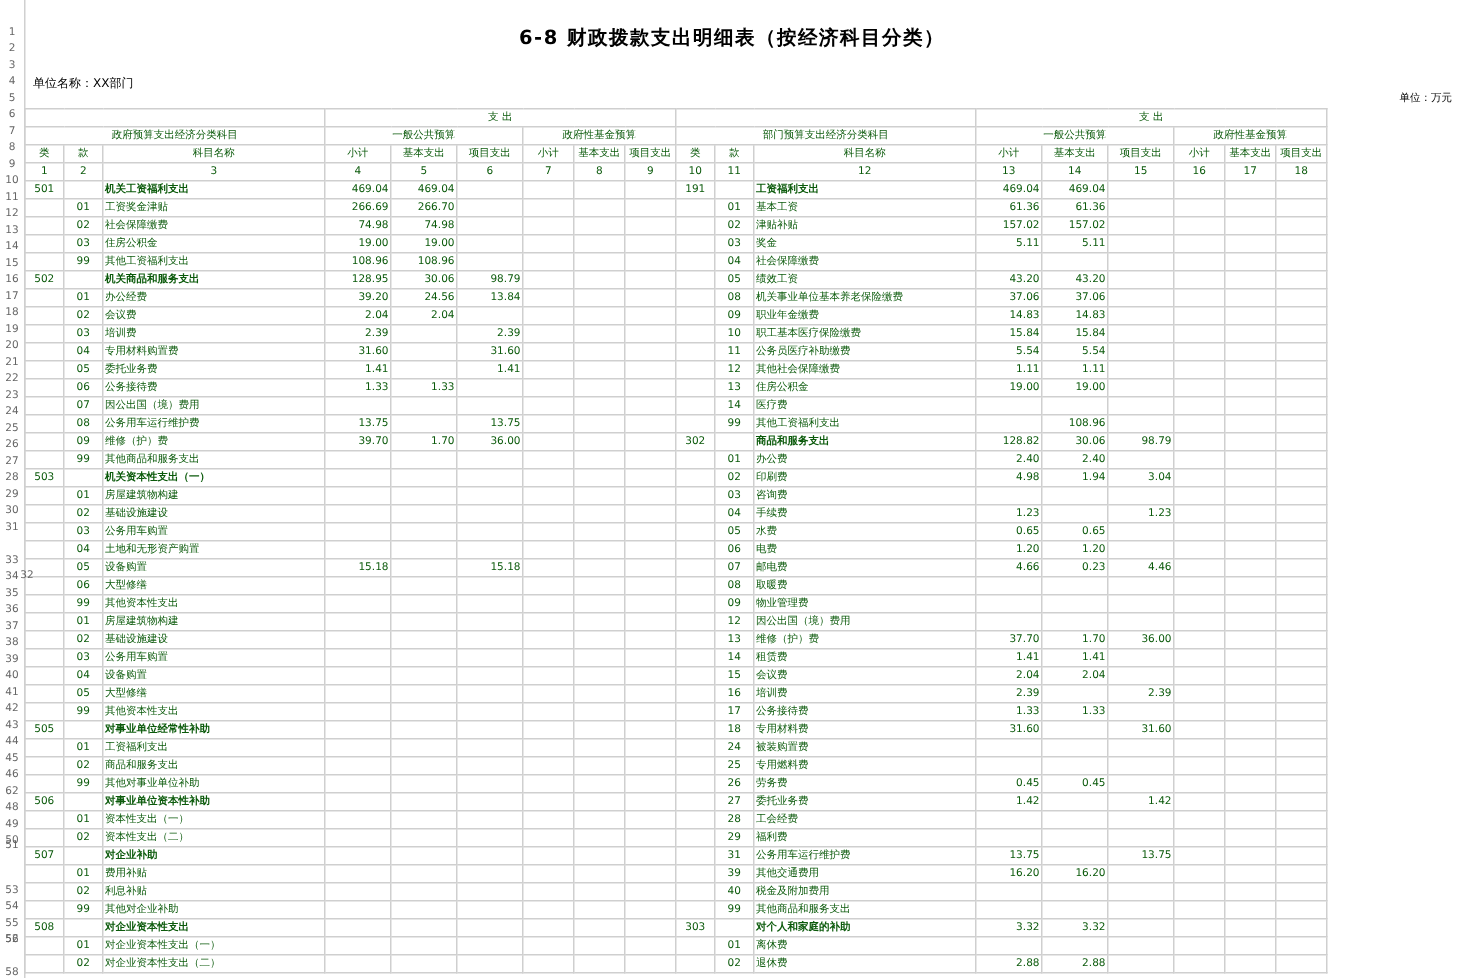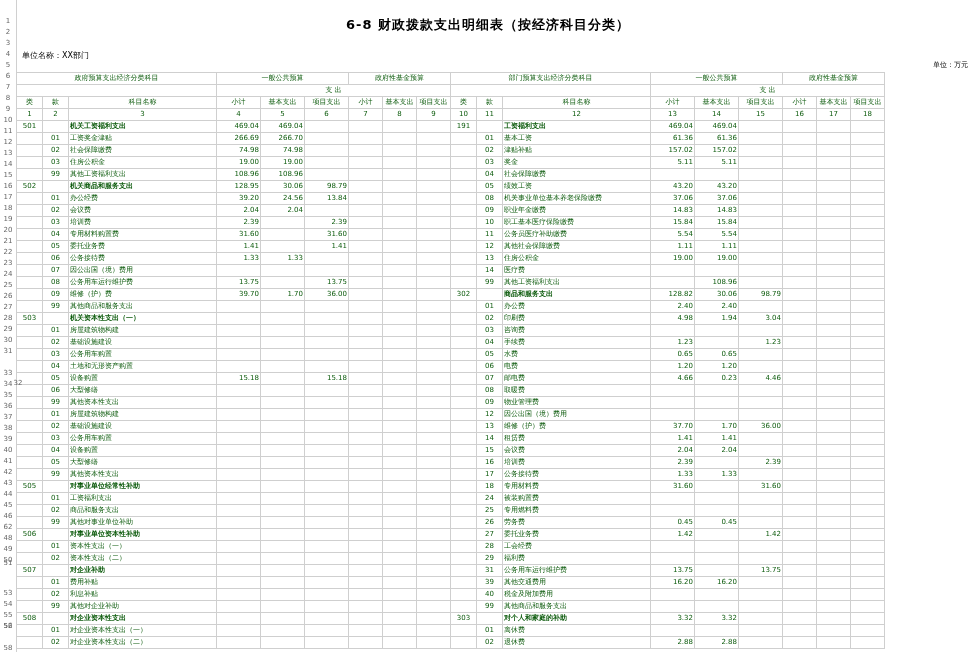--- a/index.html
+++ b/index.html
@@ -53,32 +53,32 @@
         <col style="width: 148px;">
         <col style="width: 44px;">
         <col style="width: 44px;">
         <col style="width: 44px;">
         <col style="width: 34px;">
         <col style="width: 34px;">
         <col style="width: 34px;">
       </colgroup>
       <tbody>
         <tr>
+          <td class="hdr" colspan="3" rowspan="1"></td>
+          <td class="hdr" colspan="6" rowspan="1">支                出</td>
+          <td class="hdr" colspan="3" rowspan="1"></td>
+          <td class="hdr" colspan="6" rowspan="1">支                出</td>
+        </tr>
+        <tr>
           <td class="hdr" colspan="3" rowspan="1">政府预算支出经济分类科目</td>
           <td class="hdr" colspan="3" rowspan="1">一般公共预算</td>
           <td class="hdr" colspan="3" rowspan="1">政府性基金预算</td>
           <td class="hdr" colspan="3" rowspan="1">部门预算支出经济分类科目</td>
           <td class="hdr" colspan="3" rowspan="1">一般公共预算</td>
           <td class="hdr" colspan="3" rowspan="1">政府性基金预算</td>
-        </tr>
-        <tr>
-          <td class="hdr" colspan="3" rowspan="1"></td>
-          <td class="hdr" colspan="6" rowspan="1">支                出</td>
-          <td class="hdr" colspan="3" rowspan="1"></td>
-          <td class="hdr" colspan="6" rowspan="1">支                出</td>
         </tr>
         <tr>
           <td class="hdr">类</td>
           <td class="hdr">款</td>
           <td class="hdr">科目名称</td>
           <td class="hdr">小计</td>
           <td class="hdr">基本支出</td>
           <td class="hdr">项目支出</td>
           <td class="hdr">小计</td>
           <td class="hdr">基本支出</td>

